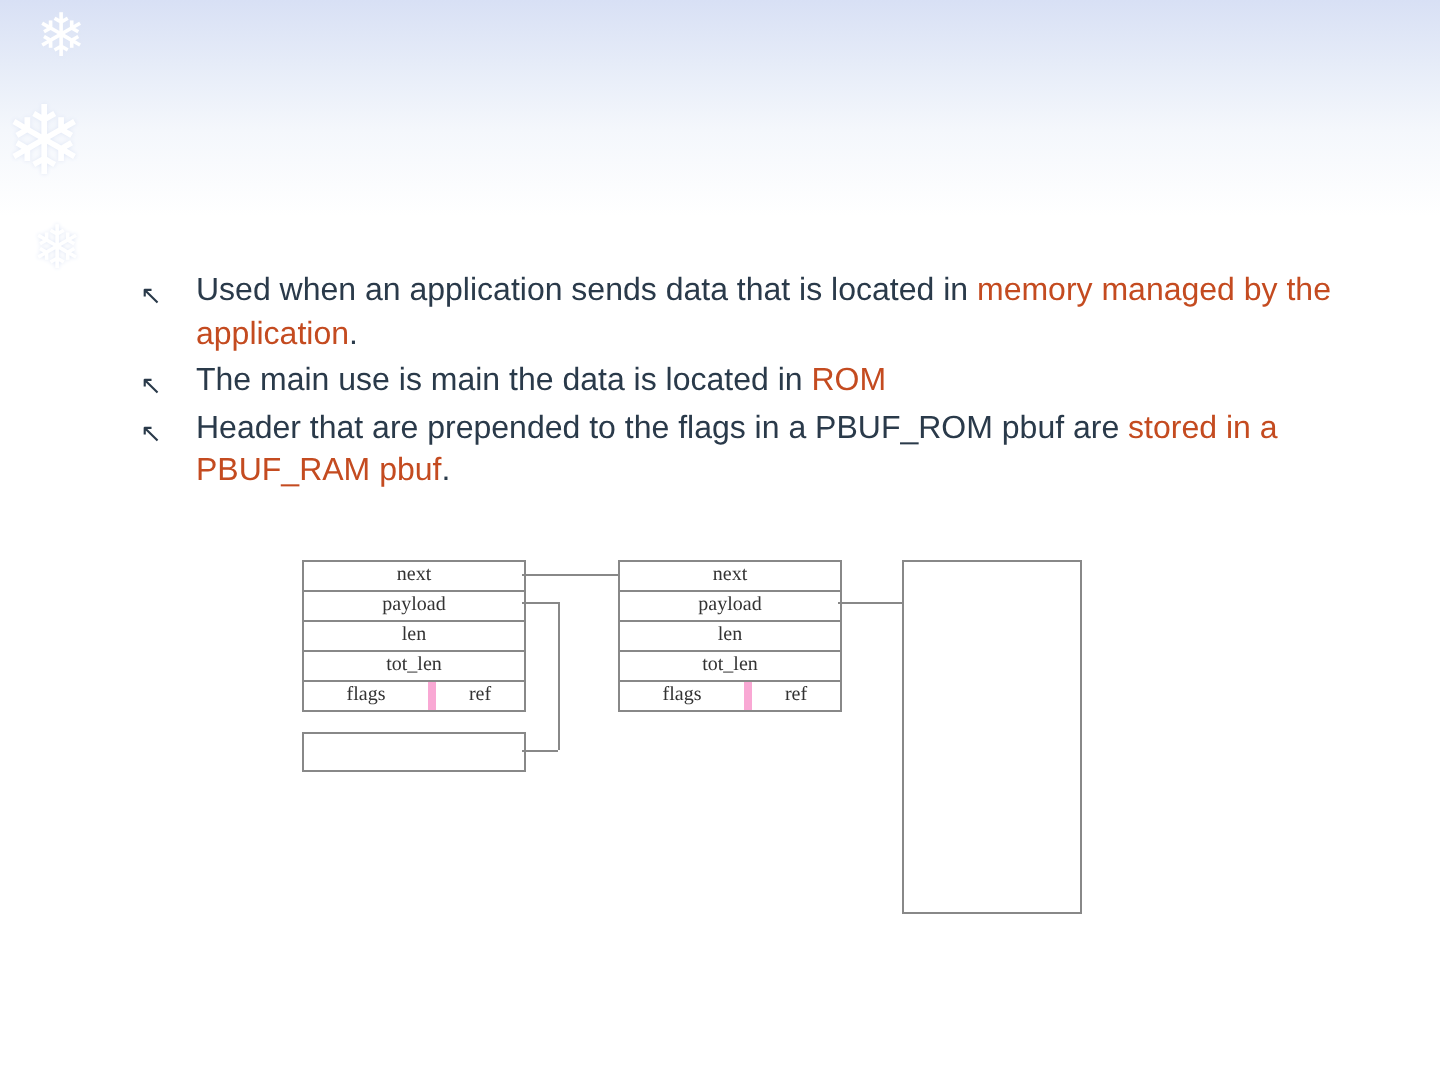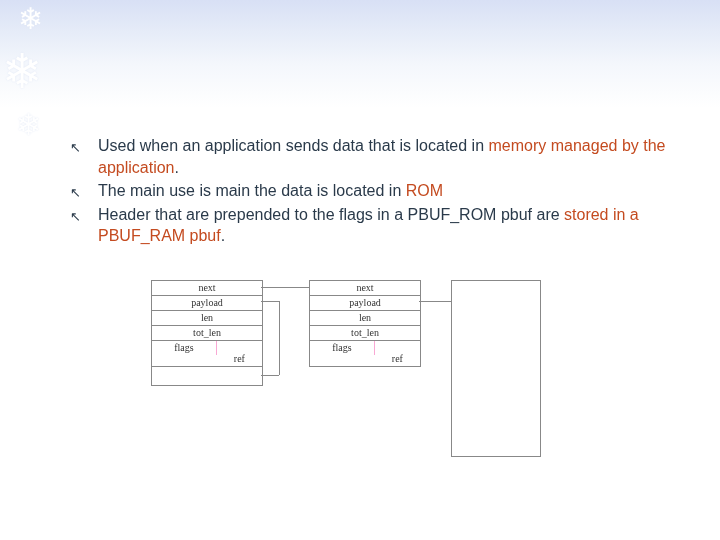--- a/index.html
+++ b/index.html
@@ -96,24 +96,24 @@
   .struct .split {
     display: flex;
     border-bottom: 1px solid #888;
   }
   .struct .split div {
     padding: 1px 4px;
     height: 12px;
     line-height: 12px;
   }
   .struct .split div:first-child {
-    border-right: 1px solid #f9a8d4;
+    border-right: 4px solid #f9a8d4;
     flex: 1.5;
   }
-  .struct .split div:last-child { flex: 1; margin-top: 11px; }
+  .struct .split div:last-child { flex: 1; }
 
   .box {
     position: absolute;
     border: 1px solid #888;
     background: #fff;
   }
 
   .link {
     position: absolute;
     background: #888;

